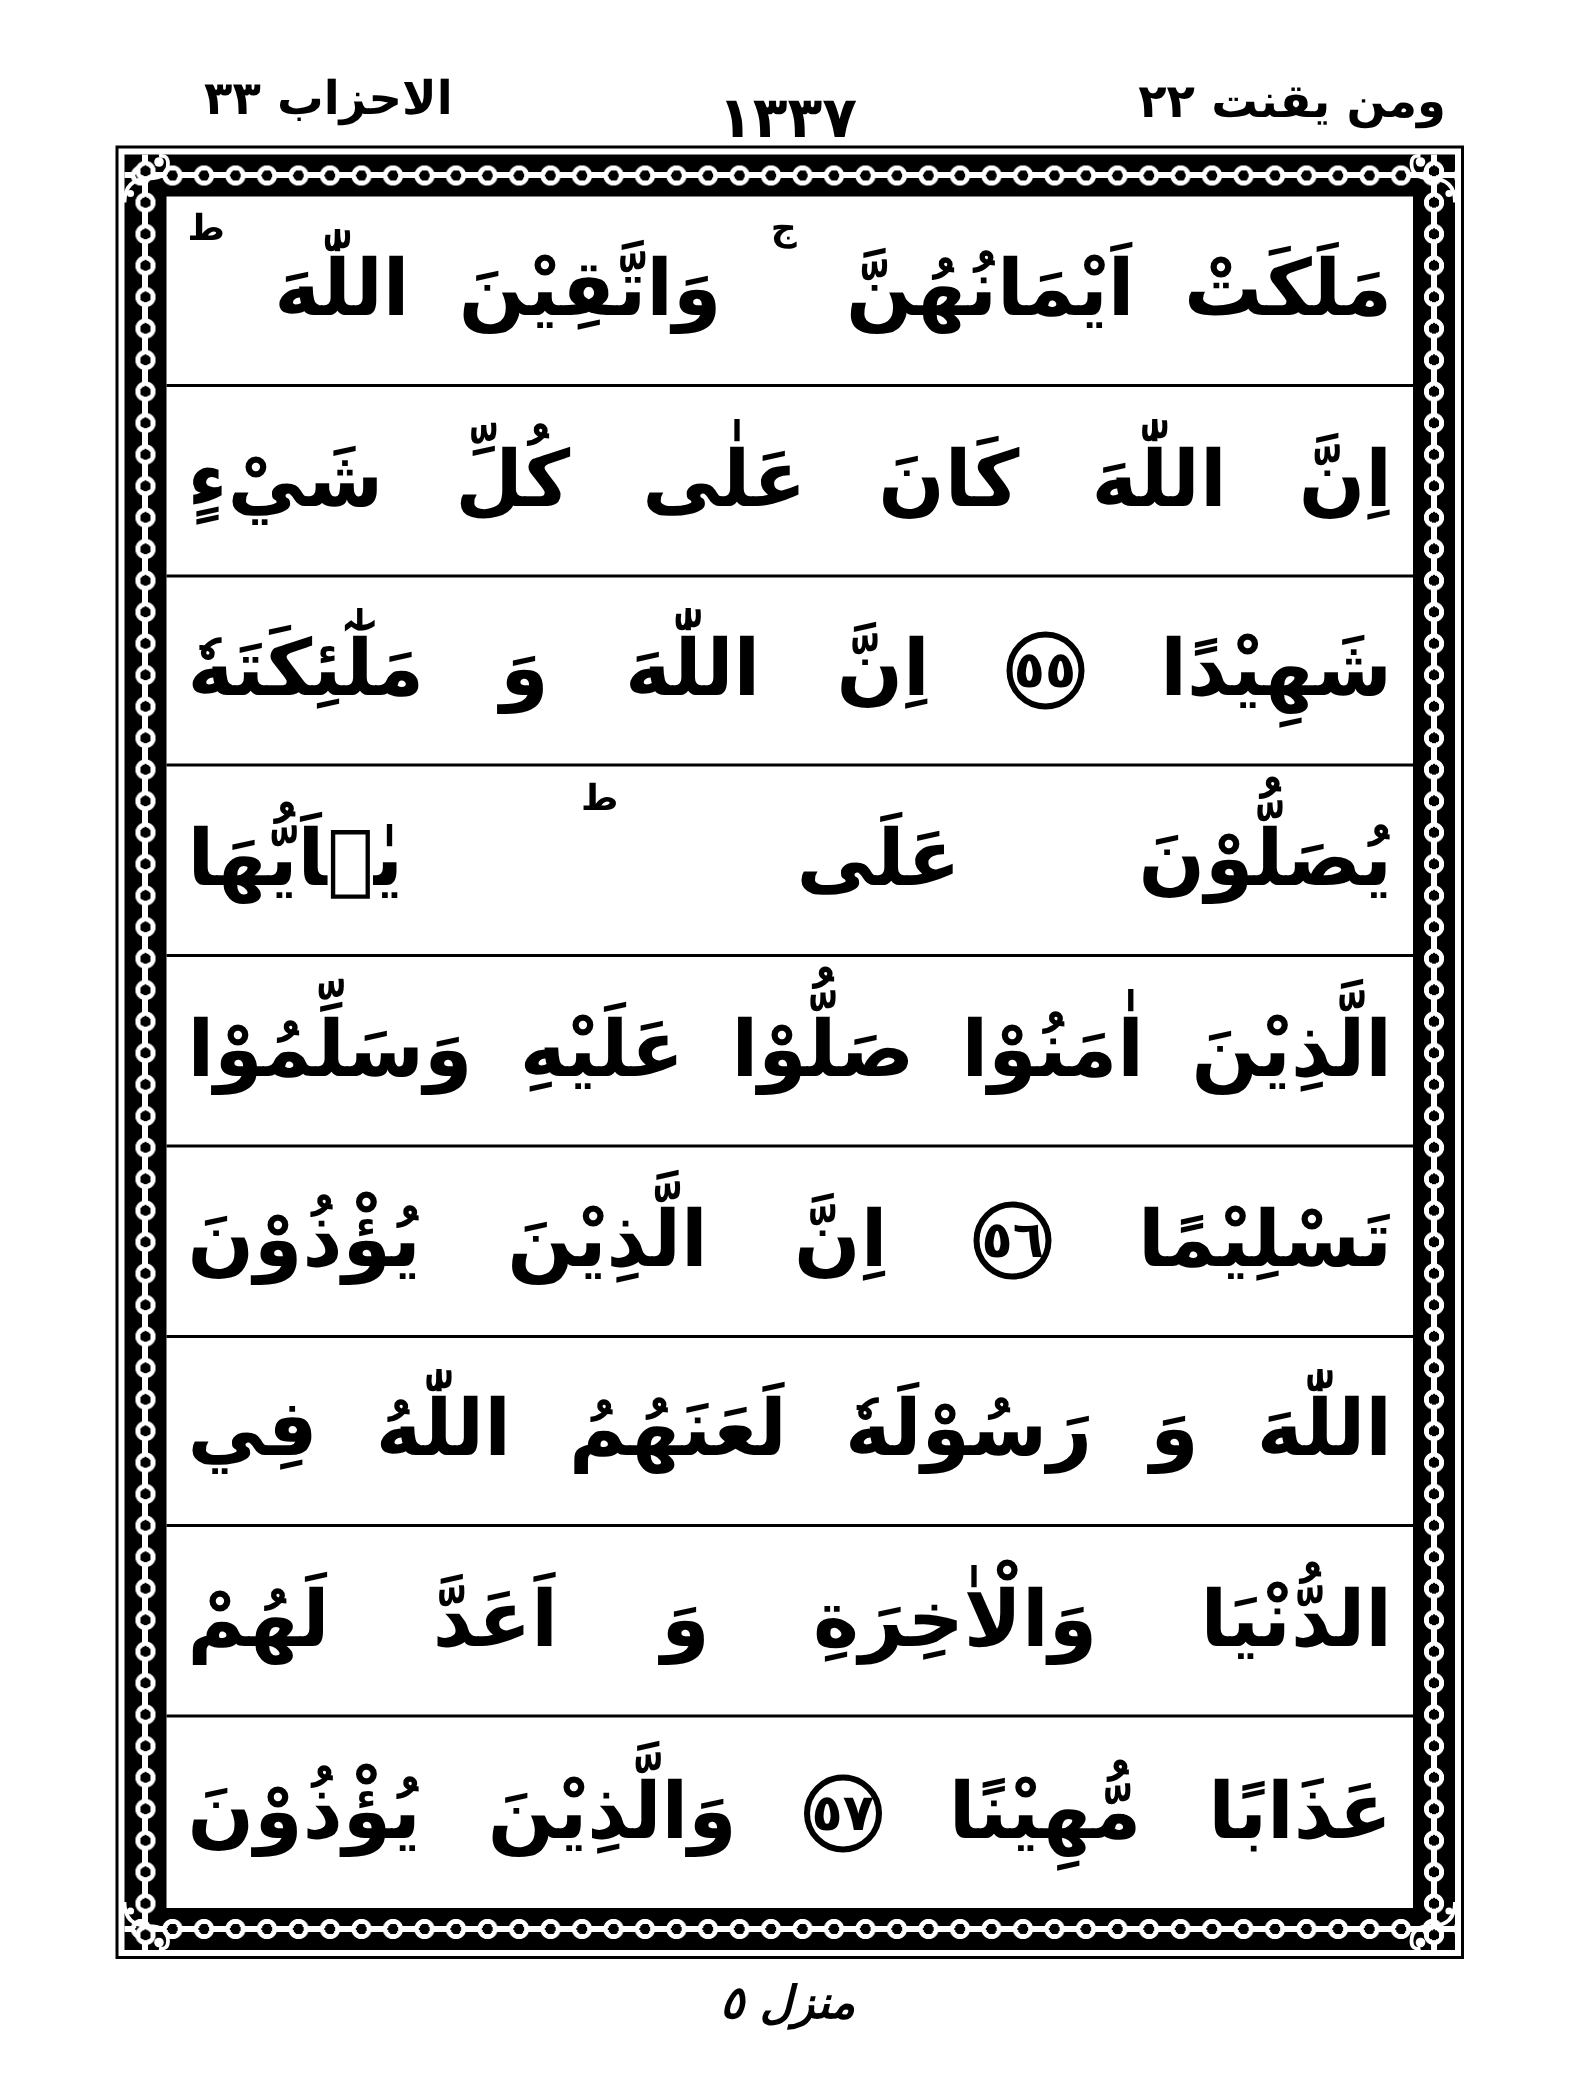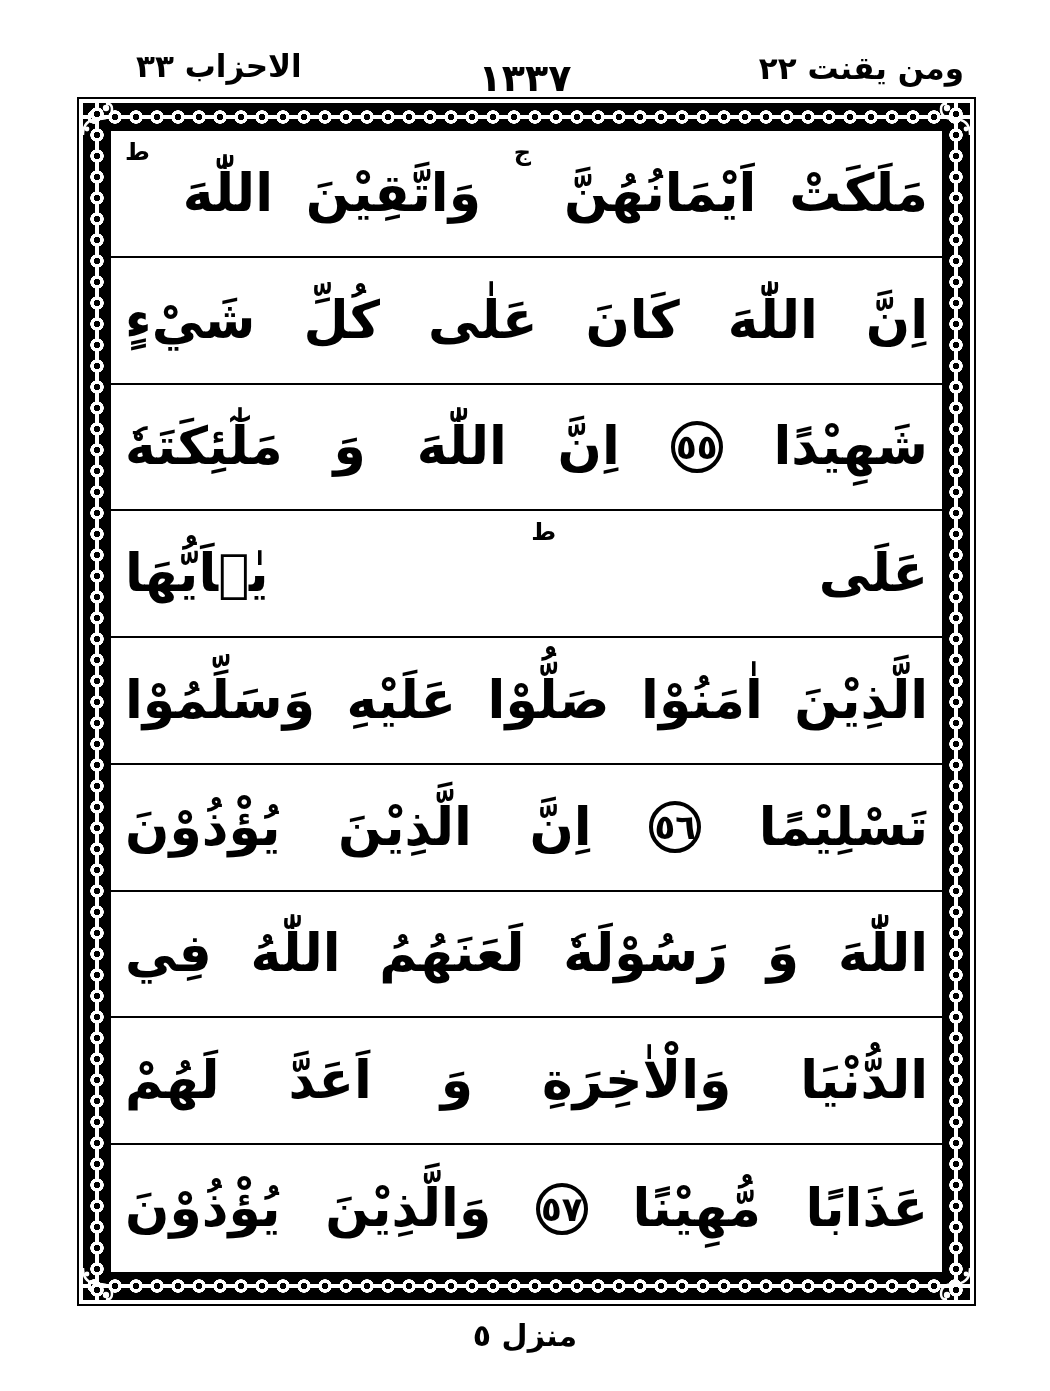--- a/index.html
+++ b/index.html
@@ -132,20 +132,21 @@
     line-height: 1;
   }
 
   
   .footer-manzil {
     position: absolute;
     top: 1318px; left: 0; right: 0;
     text-align: center;
     font-size: 30px; font-weight: bold;
     direction: rtl;
+    font-style: italic;
   }
 </style>
 </head>
 <body>
 
 <div class="page">
 
   <div class="hdr-surah">الاحزاب ٣٣</div>
   <div class="hdr-page-num">١٣٣٧</div>
   <div class="hdr-juz">ومن يقنت ٢٢</div>
@@ -206,20 +207,21 @@
           </div>
           <div class="line">
             <span class="word">شَهِيْدًا</span>
             <span class="verse-marker">٥٥</span>
             <span class="word">اِنَّ</span>
             <span class="word">اللّٰهَ</span>
             <span class="word">وَ</span>
             <span class="word">مَلٰٓئِكَتَهٗ</span>
           </div>
           <div class="line">
+            <span class="word">يُصَلُّوْنَ</span>
             <span class="word">عَلَى</span>
             <span class="pause-mark">ط</span>
             <span class="word">يٰۤاَيُّهَا</span>
           </div>
           <div class="line">
             <span class="word">الَّذِيْنَ</span>
             <span class="word">اٰمَنُوْا</span>
             <span class="word">صَلُّوْا</span>
             <span class="word">عَلَيْهِ</span>
             <span class="word">وَسَلِّمُوْا</span>

